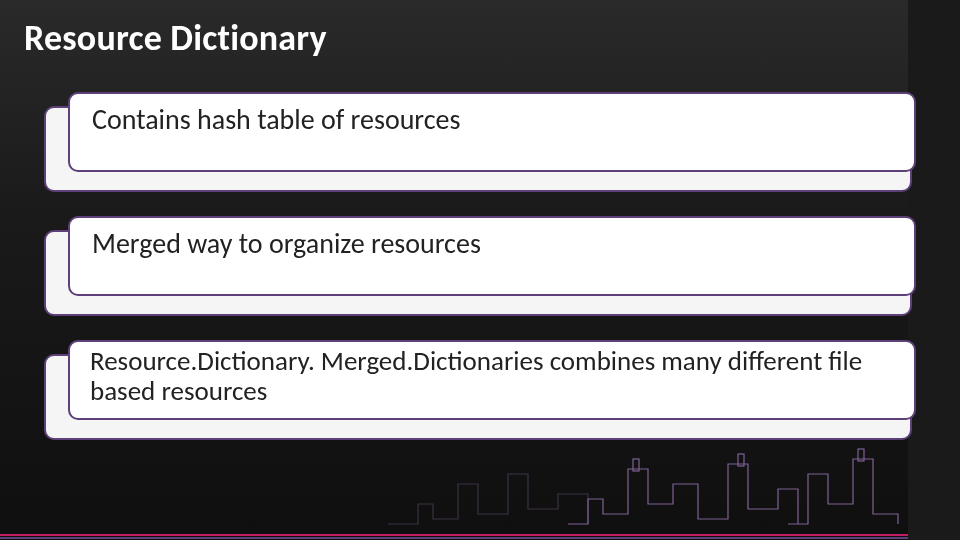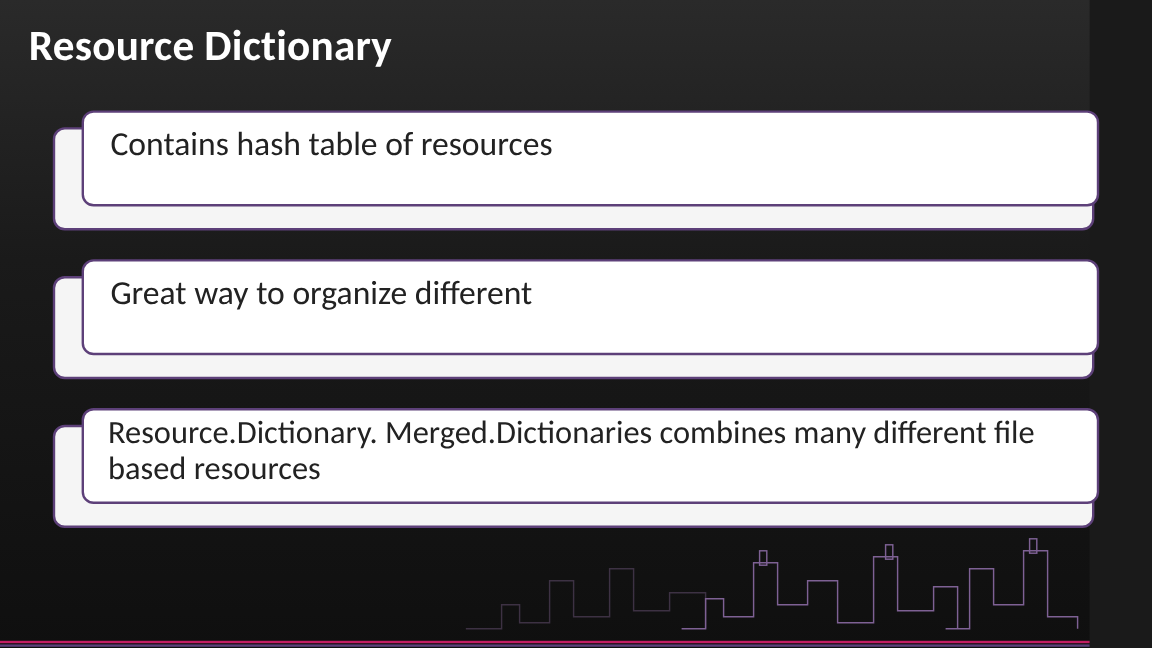--- a/index.html
+++ b/index.html
@@ -108,21 +108,21 @@
     <div class="bullet-group">
       <div class="bullet-back"></div>
       <div class="bullet-front">
         <span>Contains hash table of resources</span>
       </div>
     </div>
 
     <div class="bullet-group">
       <div class="bullet-back"></div>
       <div class="bullet-front">
-        <span>Great way to organize different</span>
+        <span>Merged way to organize resources</span>
       </div>
     </div>
 
     <div class="bullet-group third">
       <div class="bullet-back"></div>
       <div class="bullet-front">
         <span>Resource.Dictionary. Merged.Dictionaries combines many different file based resources</span>
       </div>
     </div>
 

